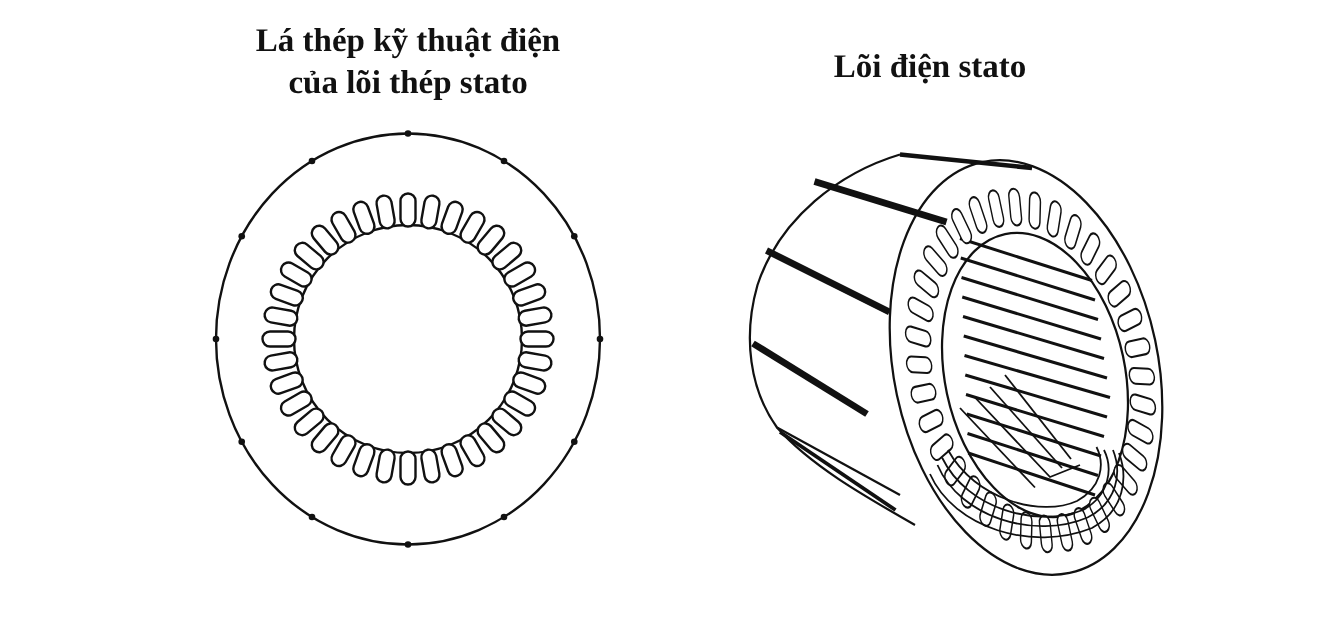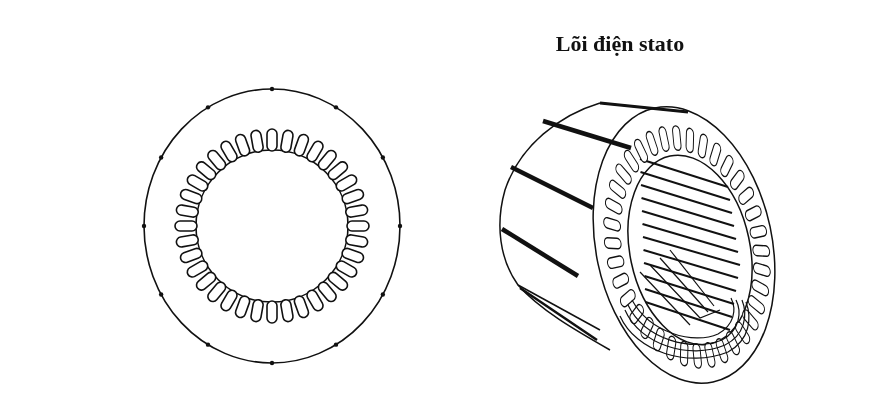--- a/index.html
+++ b/index.html
@@ -6,20 +6,22 @@
   body { width: 879px; height: 418px; position: relative; overflow: hidden; font-family: "Liberation Serif", "DejaVu Serif", serif; }
   .title { position: absolute; font-weight: bold; color: #111111; text-align: center; font-size: 22px; line-height: 28px; white-space: nowrap; }
   #title-left { left: 132px; top: 13px; width: 280px; }
   #title-right { left: 520px; top: 30px; width: 200px; }
   svg { position: absolute; left: 0; top: 0; }
 </style>
 </head>
 <body>
 
 <div class="title" id="title-left">
+  <div>Lá thép kỹ thuật điện</div>
+  <div>của lõi thép stato</div>
 </div>
 
 <div class="title" id="title-right">
   <div>Lõi điện stato</div>
 </div>
 
 <svg width="879" height="418" viewBox="0 0 879 418">
 
   <g id="lamination" fill="none" stroke="#111" stroke-width="1.6">
     <ellipse cx="272" cy="226" rx="128" ry="137"></ellipse>

